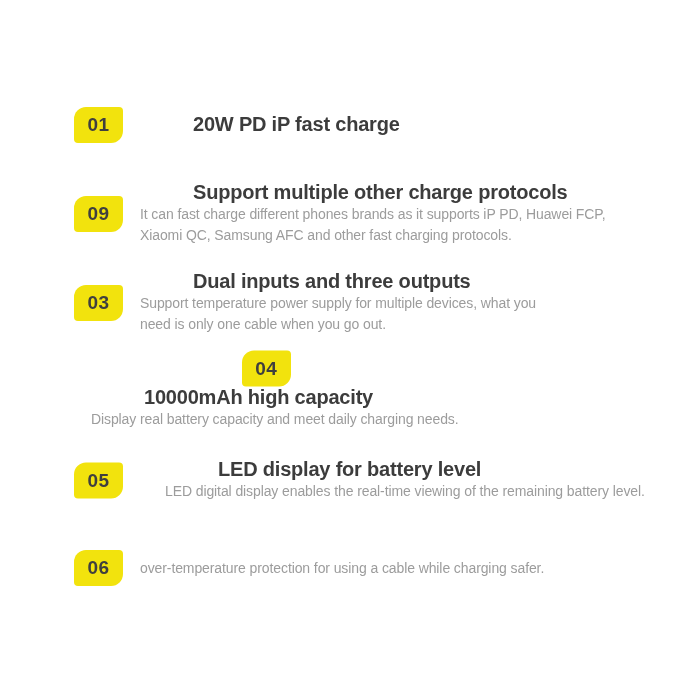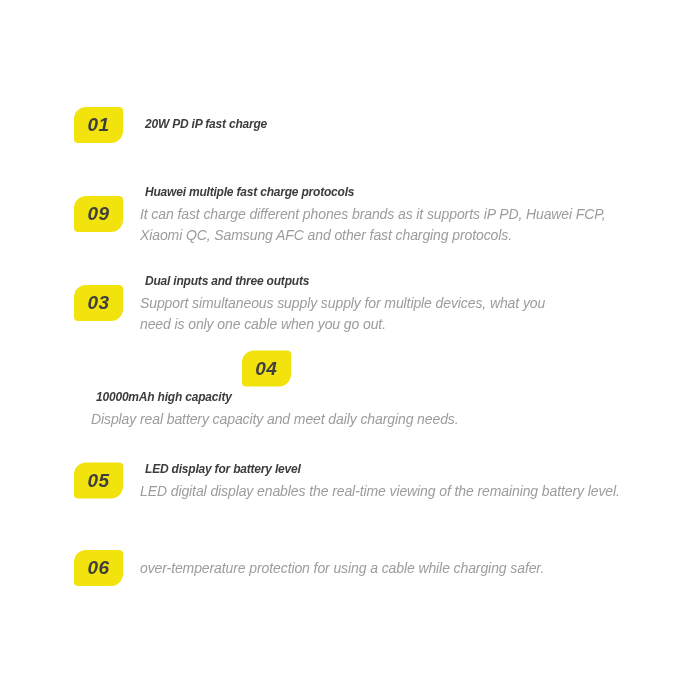--- a/index.html
+++ b/index.html
@@ -14,21 +14,20 @@
     padding: 0;
     background: var(--page-bg);
     font-family: "Liberation Sans", sans-serif;
   }
   .page {
     position: relative;
     width: 656px;
     height: 700px;
     background: var(--page-bg);
     overflow: hidden;
-    font-style: italic;
   }
   .feature-row {
     position: absolute;
     left: 74px;
     display: flex;
     align-items: center;
     transform: translateY(-50%);
   }
   .badge {
     flex: none;
@@ -43,71 +42,72 @@
     font-weight: 700;
     color: var(--number-color);
     letter-spacing: 0.5px;
   }
   .feature-text {
     margin-left: 17px;
     display: flex;
     flex-direction: column;
   }
   .feature-title {
-    font-size: 12px;
+    font-size: 20px;
     font-weight: 700;
     color: var(--title-color);
     letter-spacing: -0.2px;
     line-height: 20px;
     padding-left: 5px;
     margin-bottom: 2px;
     white-space: nowrap;
+    margin-left: 48px;
   }
   .feature-desc {
     font-size: 14px;
     font-weight: 400;
     color: var(--desc-color);
     letter-spacing: -0.1px;
     line-height: 21px;
     white-space: nowrap;
   }
   
   .row-0 { top: 125px; }
   .row-1 { top: 214px; }
   .row-2 { top: 303px; }
   .row-3 { top: 390px; flex-direction: column; }
-  .row-4 { top: 480px; }
+  .row-4 { top: 480px; gap: 25px; }
   .row-5 { top: 568px; }
 </style>
 </head>
 <body>
 
 <div class="page">
 
   <div class="feature-row row-0">
     <div class="badge">01</div>
     <div class="feature-text">
       <div class="feature-title">20W PD iP fast charge</div>
     </div>
   </div>
 
   <div class="feature-row row-1">
     <div class="badge">09</div>
     <div class="feature-text">
-      <div class="feature-title">Huawei multiple fast charge protocols</div>
+      <div class="feature-title">Support multiple other charge protocols</div>
       <div class="feature-desc">It can fast charge different phones brands as it supports iP PD, Huawei FCP,</div>
       <div class="feature-desc">Xiaomi QC, Samsung AFC and other fast charging protocols.</div>
     </div>
   </div>
 
   <div class="feature-row row-2">
     <div class="badge">03</div>
     <div class="feature-text">
       <div class="feature-title">Dual inputs and three outputs</div>
-      <div class="feature-desc">Support simultaneous supply supply for multiple devices, what you</div>
+      <div class="feature-desc">Support temperature power supply for multiple devices, what you</div>
       <div class="feature-desc">need is only one cable when you go out.</div>
     </div>
   </div>
 
   <div class="feature-row row-3">
     <div class="badge">04</div>
     <div class="feature-text">
       <div class="feature-title">10000mAh high capacity</div>
       <div class="feature-desc">Display real battery capacity and meet daily charging needs.</div>
     </div>

